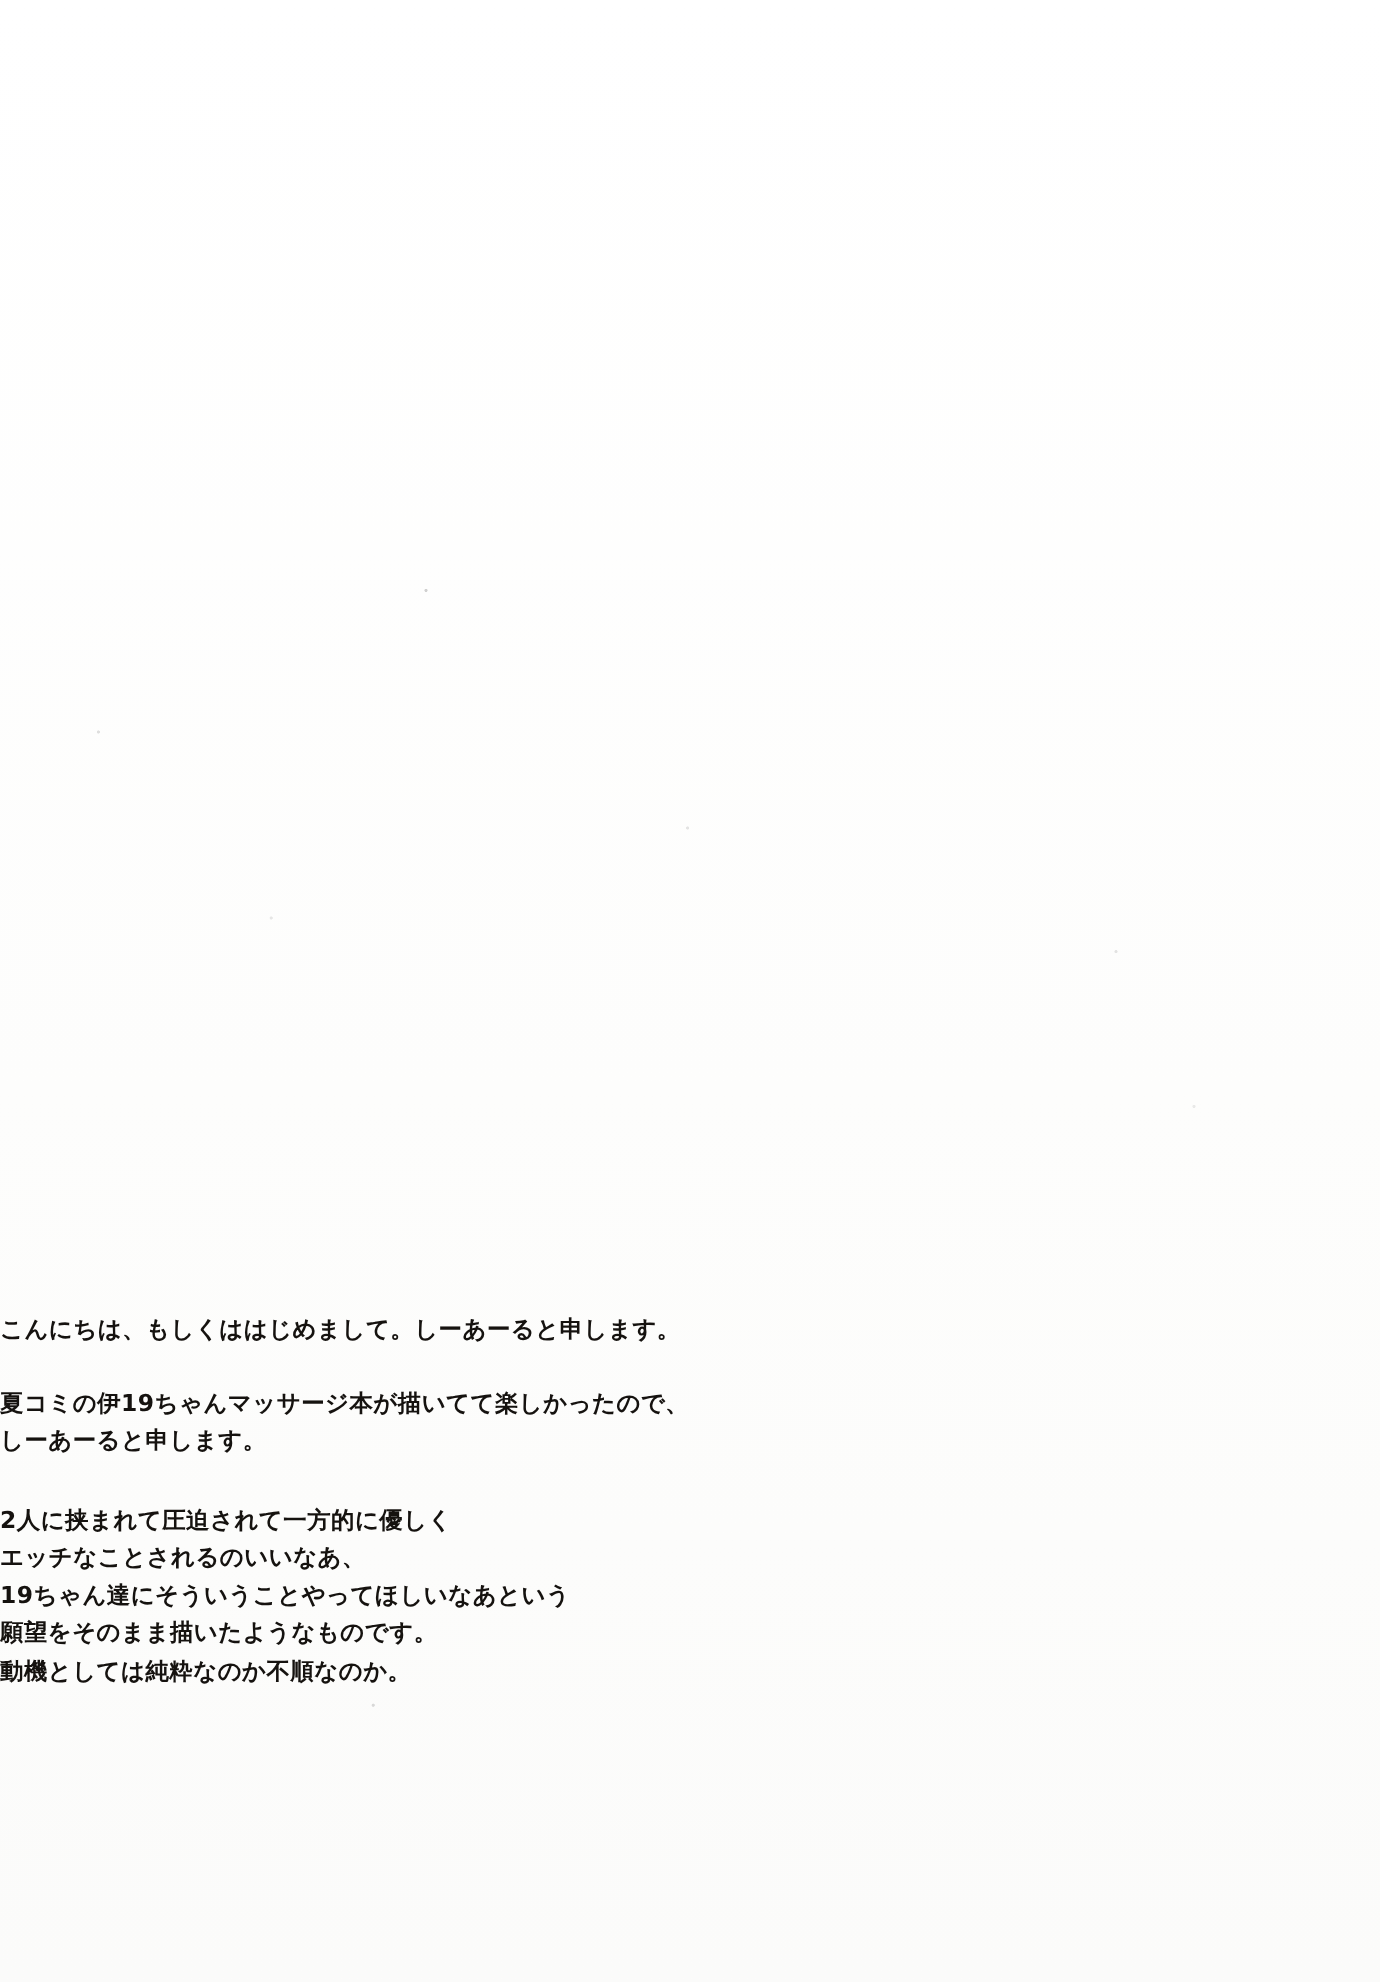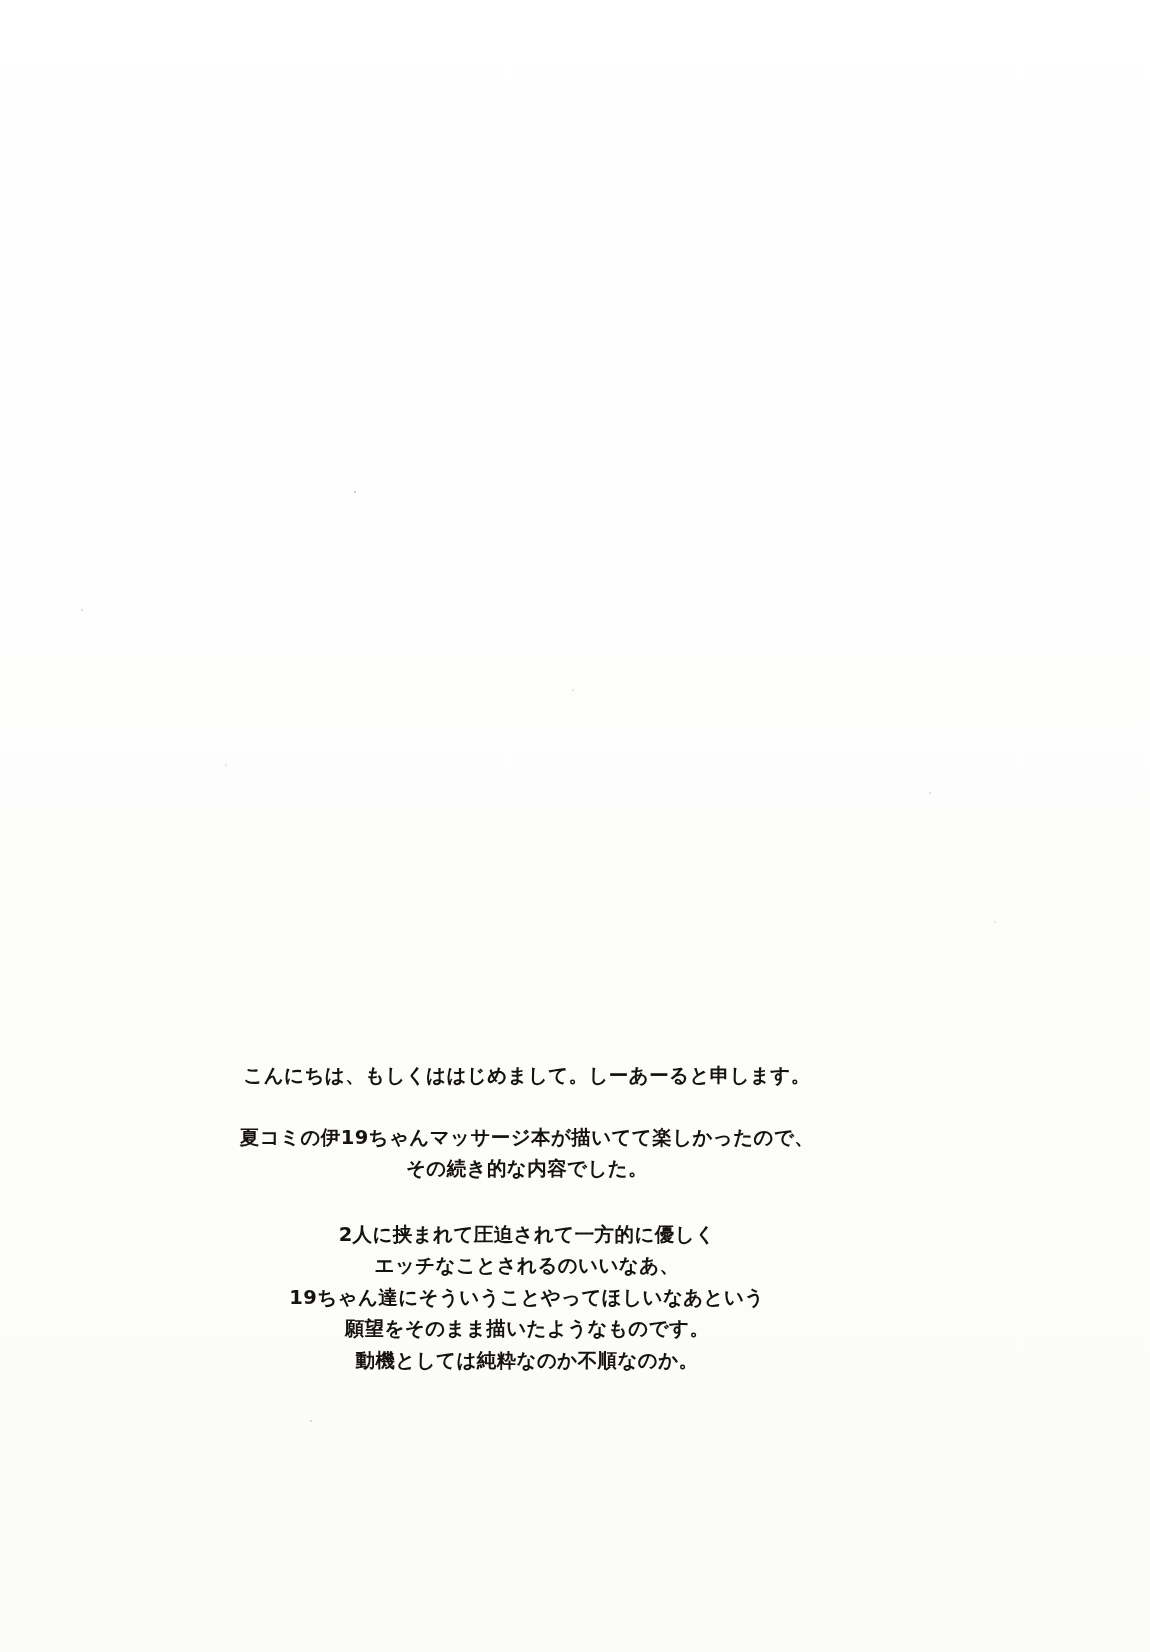--- a/index.html
+++ b/index.html
@@ -29,22 +29,22 @@
       radial-gradient(circle at 226px 765px, rgba(0,0,0,0.09) 0 1px, rgba(0,0,0,0) 1.6px),
       radial-gradient(circle at 995px 922px, rgba(0,0,0,0.08) 0 1px, rgba(0,0,0,0) 1.6px),
       radial-gradient(circle at 311px 1421px, rgba(0,0,0,0.14) 0 1px, rgba(0,0,0,0) 1.6px),
       linear-gradient(180deg, #ffffff 0%, #fdfdfc 55%, #fbfbfa 100%);
     pointer-events: none;
   }
   .afterword {
     position: absolute;
     left: 0;
     right: 96px;
-    top: 1060px;
-    text-align: center;
+    top: 1092px;
+    text-align: left;
     color: #15120f;
     font-size: 19.5px;
     line-height: 1.62;
     letter-spacing: 0.4px;
     font-family: "DejaVu Sans", "Liberation Sans", sans-serif;
     font-weight: 600;
   }
   .para {
     margin: 0 0 26px 0;
     white-space: pre-line;
@@ -58,20 +58,20 @@
 </style>
 </head>
 <body>
 
 <div class="page">
   <div class="paper-texture"></div>
 
   <div class="afterword">
     <p class="para p-greeting">こんにちは、もしくははじめまして。しーあーると申します。</p>
     <p class="para p-origin">夏コミの伊19ちゃんマッサージ本が描いてて楽しかったので、
-その続き的な内容でした。</p>
+しーあーると申します。</p>
     <p class="para p-wish">2人に挟まれて圧迫されて一方的に優しく
 エッチなことされるのいいなあ、
 19ちゃん達にそういうことやってほしいなあという
 願望をそのまま描いたようなものです。
 動機としては純粋なのか不順なのか。</p>
   </div>
 </div>
 
 </body></html>

